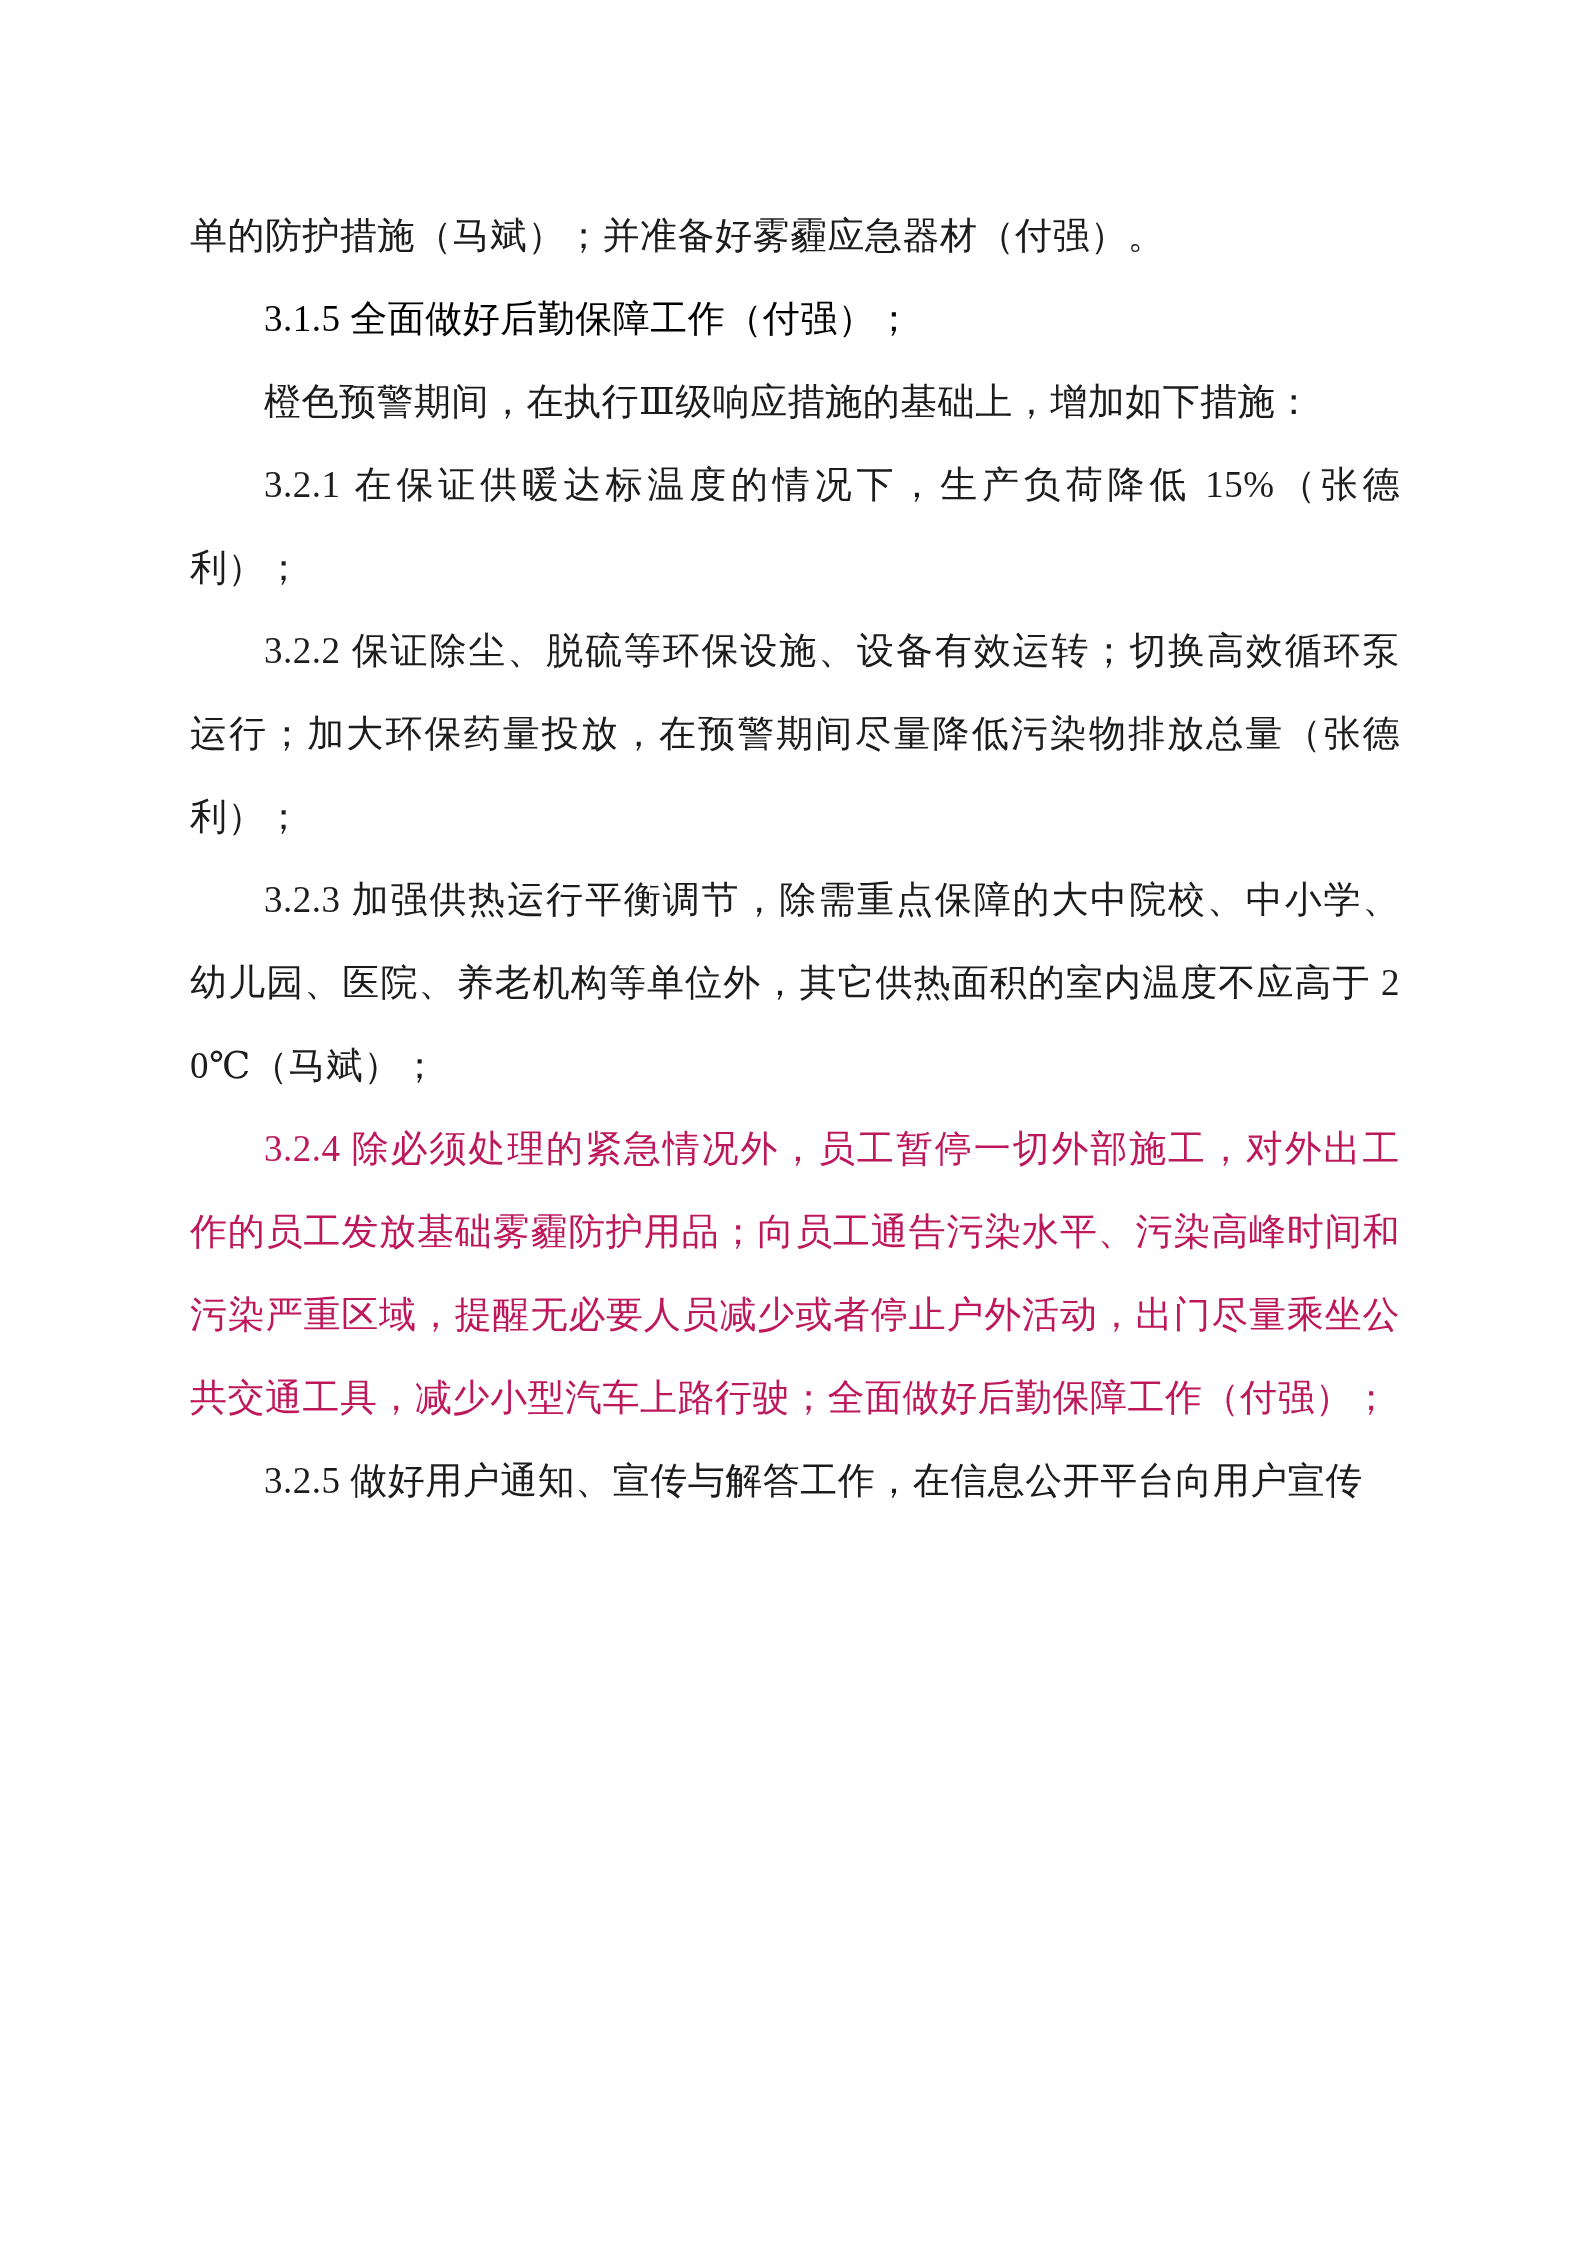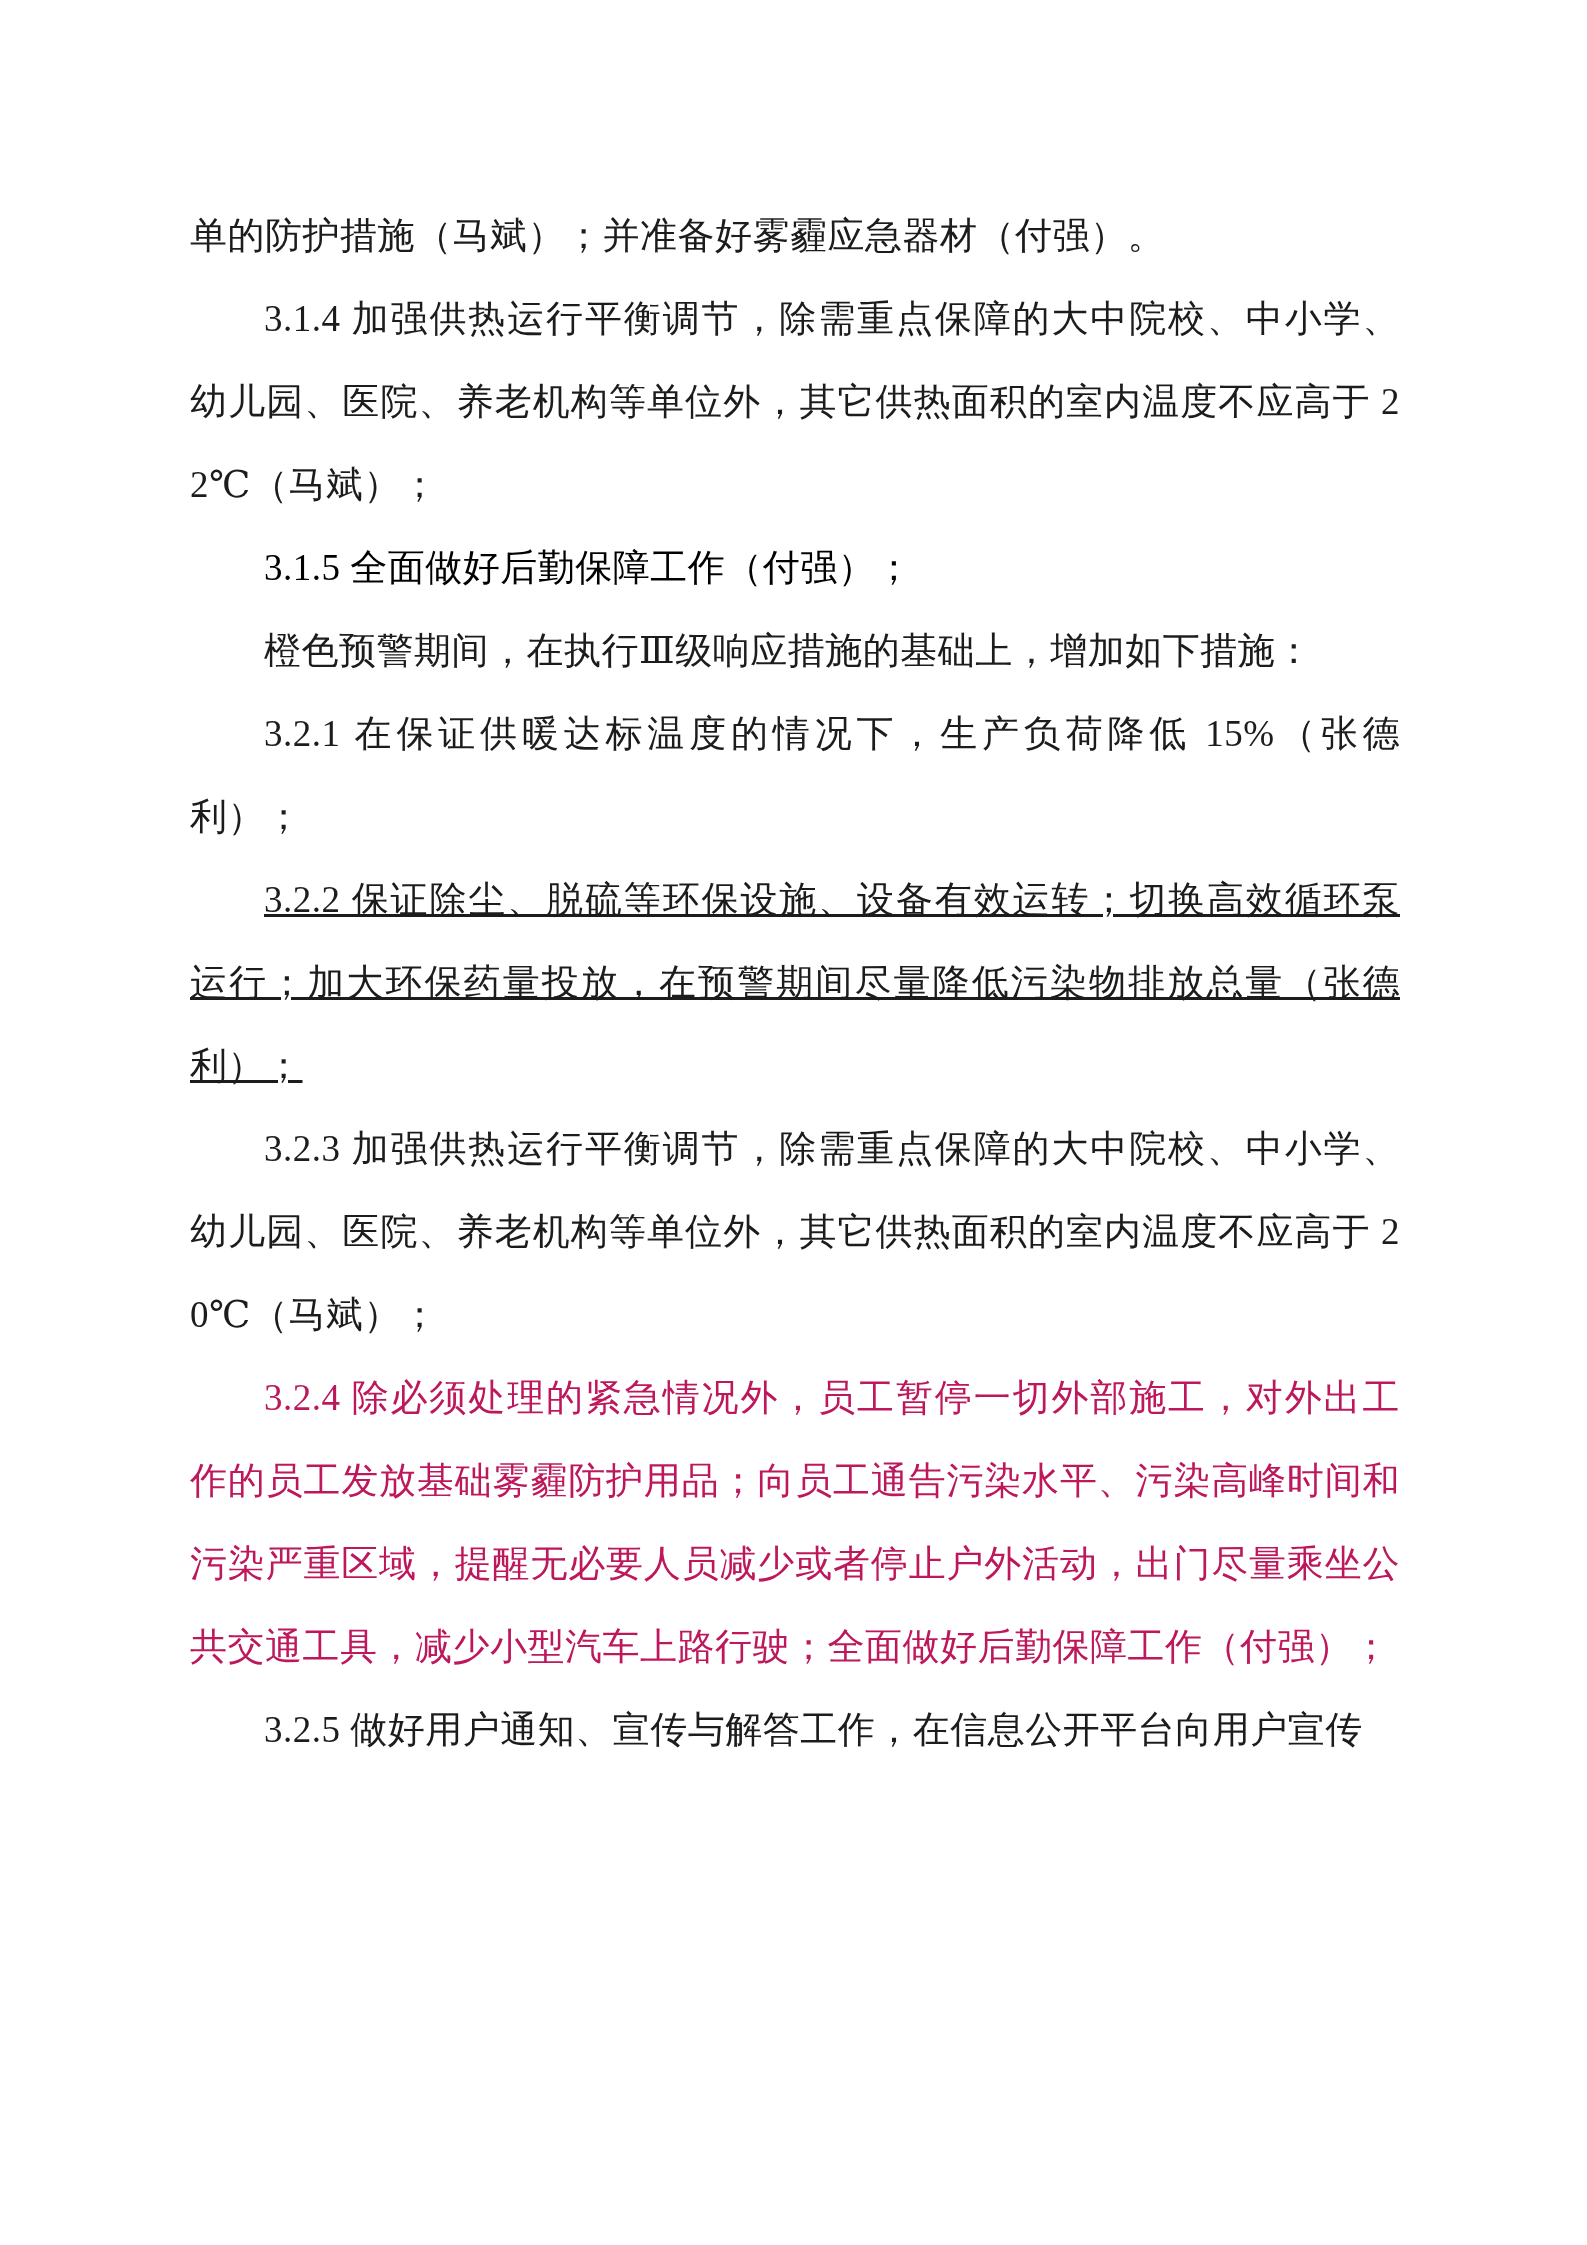--- a/index.html
+++ b/index.html
@@ -35,22 +35,21 @@
   .para.indent {
     text-indent: 2em;
   }
 </style>
 </head>
 <body>
 
 <div class="page" style="background: rgb(255, 255, 255);">
   <div class="content" id="doc-content">
       <p class="para" style="color: rgb(28, 28, 28);">单的防护措施（马斌）；并准备好雾霾应急器材（付强）。</p>
-      <p class="para indent" style="color: rgb(28, 28, 28);">3.1.4 加强供热运行平衡调节，除需重点保障的大中院校、中小学、幼儿园、医院、养老机构等单位外，其它供热面积的室内温度不应高于 22℃（马斌）；</p>
       <p class="para indent" style="color: #000000; font-family: Liberation Serif, serif;">3.1.5 全面做好后勤保障工作（付强）；</p>
       <p class="para indent" style="color: rgb(28, 28, 28);">橙色预警期间，在执行Ⅲ级响应措施的基础上，增加如下措施：</p>
       <p class="para indent" style="color: rgb(28, 28, 28);">3.2.1 在保证供暖达标温度的情况下，生产负荷降低 15%（张德利）；</p>
-      <p class="para indent" style="color: rgb(28, 28, 28); text-decoration: underline;">3.2.2 保证除尘、脱硫等环保设施、设备有效运转；切换高效循环泵运行；加大环保药量投放，在预警期间尽量降低污染物排放总量（张德利）；</p>
+      <p class="para indent" style="color: rgb(28, 28, 28);">3.2.2 保证除尘、脱硫等环保设施、设备有效运转；切换高效循环泵运行；加大环保药量投放，在预警期间尽量降低污染物排放总量（张德利）；</p>
       <p class="para indent" style="color: rgb(28, 28, 28);">3.2.3 加强供热运行平衡调节，除需重点保障的大中院校、中小学、幼儿园、医院、养老机构等单位外，其它供热面积的室内温度不应高于 20℃（马斌）；</p>
       <p class="para indent" style="color: #be185d;">3.2.4 除必须处理的紧急情况外，员工暂停一切外部施工，对外出工作的员工发放基础雾霾防护用品；向员工通告污染水平、污染高峰时间和污染严重区域，提醒无必要人员减少或者停止户外活动，出门尽量乘坐公共交通工具，减少小型汽车上路行驶；全面做好后勤保障工作（付强）；</p>
       <p class="para indent" style="color: rgb(28, 28, 28);">3.2.5 做好用户通知、宣传与解答工作，在信息公开平台向用户宣传</p>
     </div>
 </div>
 
 </body></html>

